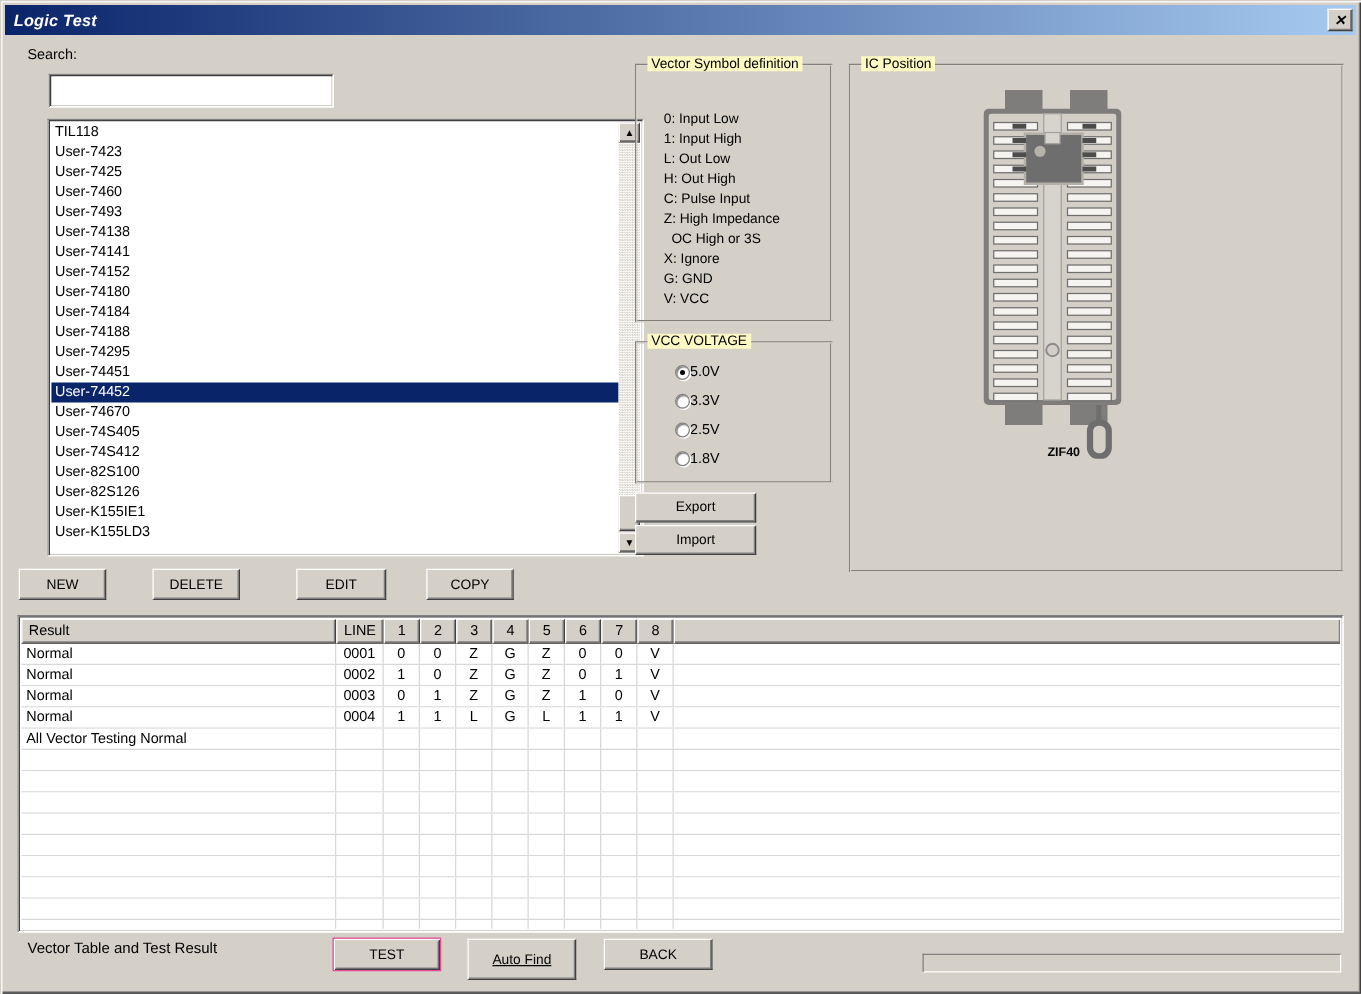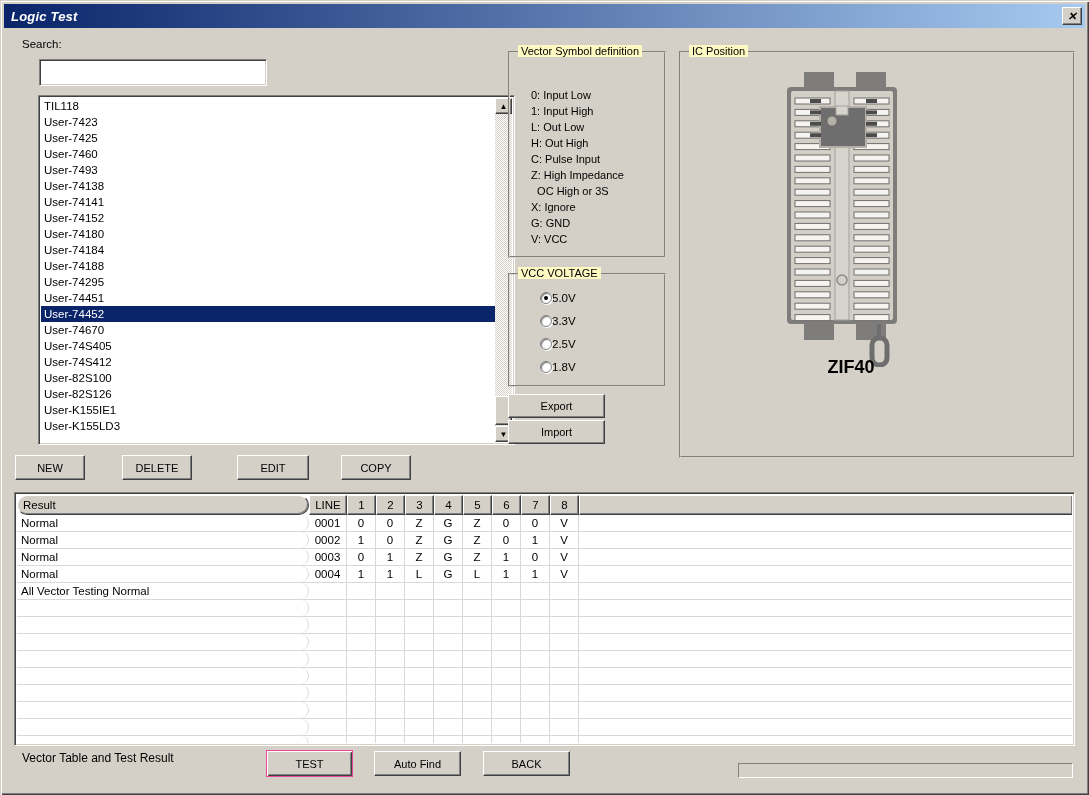--- a/index.html
+++ b/index.html
@@ -55,38 +55,38 @@
   #sym-lines { position:absolute; left:21px; top:34px; }
 
   .radio-row { position:absolute; left:30px; display:flex; align-items:center; height:14px; }
   .radio { width:12px; height:12px; border-radius:50%; background:#fff; border:1px solid #808080;
     box-shadow: inset 1px 1px 1px rgba(64,64,64,.7), 1px 1px 0 #fff; position:relative; }
   .radio .dot { position:absolute; left:3px; top:3px; width:4px; height:4px; border-radius:50%; background:#000; display:none; }
   .radio.checked .dot { display:block; }
   .radio-label { margin-left:0; font-size:11.5px; }
 
   #socket-label { position:absolute; left:120px; top:304px; width:100px; text-align:center;
-    font-weight:bold; font-size:18px; font-family:"Liberation Sans",sans-serif; }
+    font-weight:bold; font-size:10px; font-family:"Liberation Sans",sans-serif; }
 
   
   #vtable { position:absolute; left:14px; top:492px; width:1061px; height:254px;
     background:#fff; border:1px solid; border-color:#808080 #ffffff #ffffff #808080;
     box-shadow: inset 1px 1px 0 #404040, inset -1px -1px 0 #d4d0c8; overflow:hidden; }
   #vtable-inner { position:absolute; left:2px; top:2px; right:2px; bottom:2px; overflow:hidden; }
   .vt-row, .vt-header { display:flex; width:100%; }
   .vt-header { height:20px; }
   .vt-hcell { background:#d4d0c8; border:1px solid; border-color:#ffffff #404040 #404040 #ffffff;
     box-shadow: inset -1px -1px 0 #808080; display:flex; align-items:center; padding-left:5px;
     font-size:11.5px; flex:none; }
   .vt-hcell.center { justify-content:center; padding-left:0; }
   .vt-row { height:17px; background:#fff; border-bottom:1px solid #d8d8d8; }
   .vt-cell { flex:none; height:100%; border-right:1px solid #d8d8d8; display:flex; align-items:center;
     padding-left:4px; font-size:11.5px; white-space:nowrap; overflow:visible; }
   .vt-cell.center { justify-content:center; padding-left:0; }
-  .col-result { width:292px;border-radius:10px; } .col-line { width:38px; } .col-pin { width:29px; }
+  .col-result { width:252px; } .col-line { width:38px; } .col-pin { width:29px; }
   .col-fill { flex:1 1 auto; border-right:none !important; }
 
   #progress-bar { position:absolute; left:738px; top:763px; width:335px; height:15px;
     background:#d4d0c8; border:1px solid; border-color:#808080 #ffffff #ffffff #808080; }
 </style>
 </head>
 <body>
 
 <div id="dialog">
 
@@ -462,17 +462,17 @@
           <div class="vt-cell col-pin center"></div>
           <div class="vt-cell col-pin center"></div>
           <div class="vt-cell col-pin center"></div>
           <div class="vt-cell col-fill"></div>
         </div>
       </div>
   </div>
 
   <span class="label" style="left:22px; top:751px; font-size:12px;">Vector Table and Test Result</span>
   <div class="btn default" style="left:266px; top:750px; width:87px; height:27px;">TEST</div>
-  <div class="btn" style="left:374px; top:751px; width:87px; height:25px;">Auto Find</div>
+  <div class="btn" style="left:374px; top:751px; width:87px; height:33px;text-decoration:underline;">Auto Find</div>
   <div class="btn" style="left:483px; top:751px; width:87px; height:25px;">BACK</div>
   <div id="progress-bar"></div>
 
 </div>
 
 </body></html>

